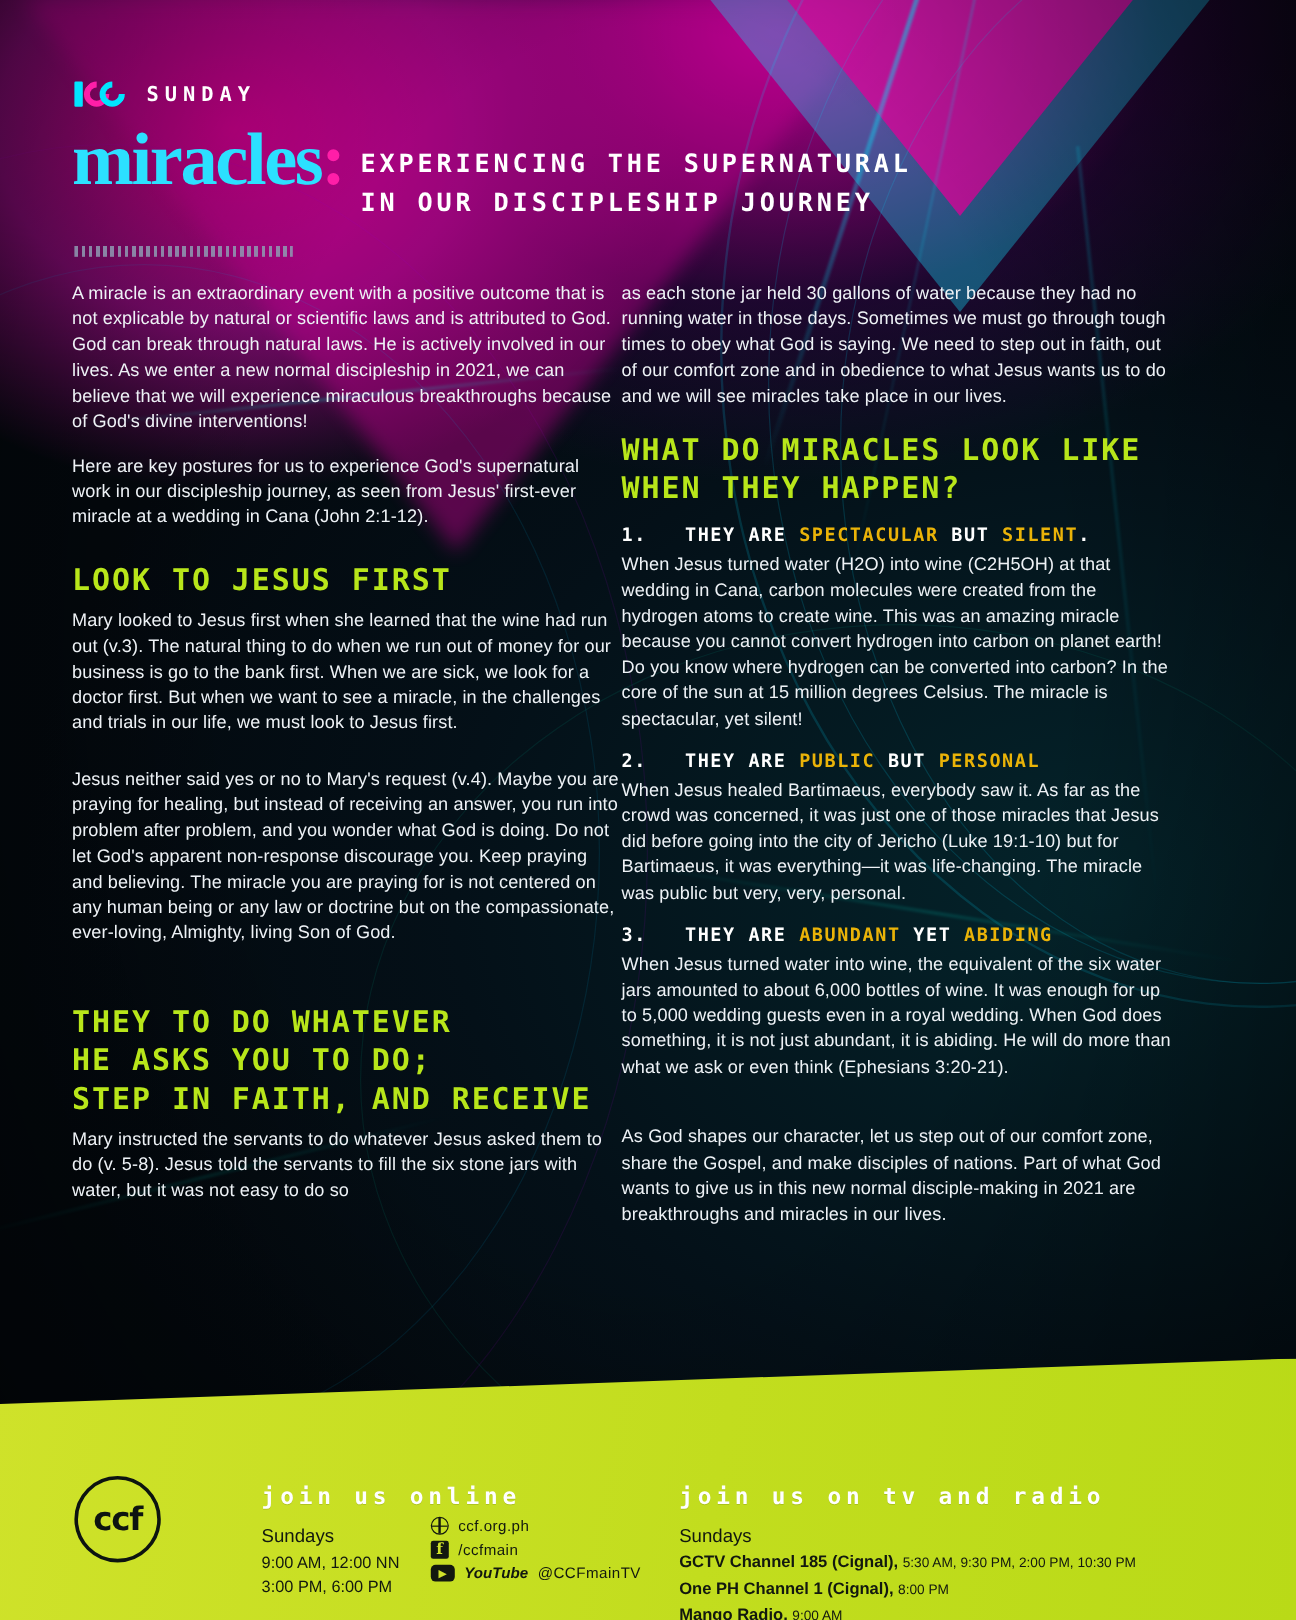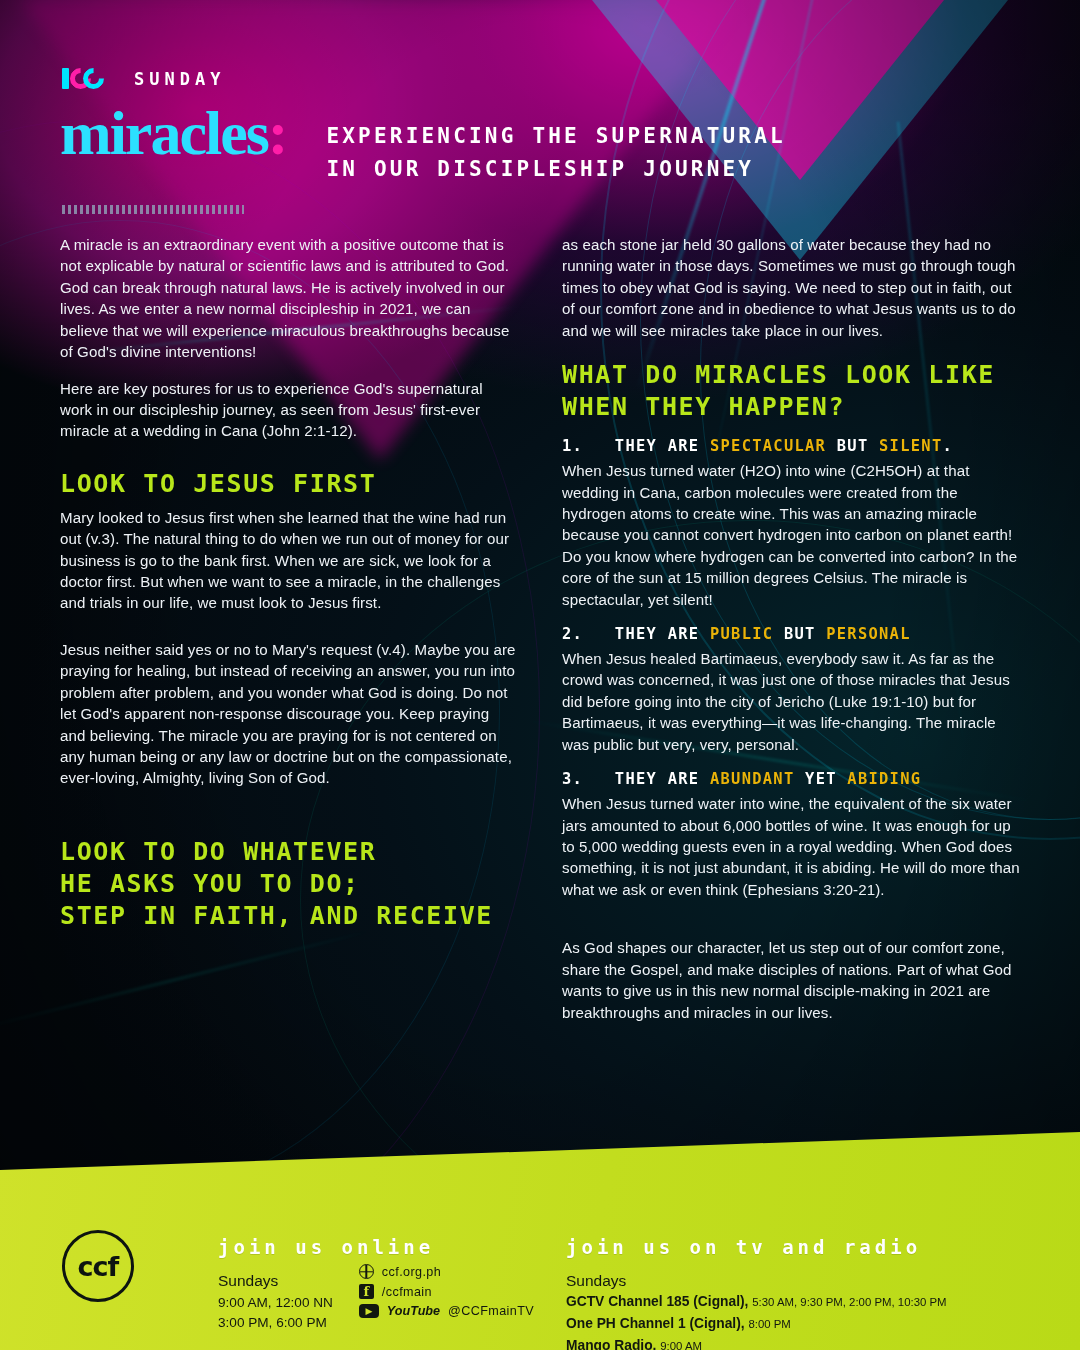--- a/index.html
+++ b/index.html
@@ -70,21 +70,21 @@
     position: absolute; inset: 0;
     background: radial-gradient(ellipse at 50% 40%, rgba(0,0,0,0) 45%, rgba(0,0,0,.55) 100%);
   }
 
   
   #content { position: absolute; inset: 0; z-index: 2; }
 
   
   .brandline {
     position: absolute; left: 62px; top: 68px;
-    display: flex; align-items: center; gap: 30px;
+    display: flex; align-items: center; gap: 18px;
   }
   .brand-logo {
     display: flex; align-items: center; gap: 1px;
   }
   .bl-bar { width: 7px; height: 21px; background: #00e5ff; border-radius: 1px; }
   .bl-c {
     width: 21px; height: 21px; border-radius: 50%;
     border: 5px solid #ff1ea8; border-right-color: transparent;
     transform: rotate(-45deg);
   }
@@ -106,40 +106,40 @@
     font-family: Liberation Serif, serif;
     font-weight: bold;
     font-size: 62px;
     letter-spacing: -2px;
     color: #2ce0ff;
     line-height: .95;
     text-align: right;
   }
   .title-colon { color: #ff1ea8; }
   .title-sub {
-    margin-left: 40px; margin-top: 16px;
+    margin-left: 14px; margin-top: 16px;
     font-family: "DejaVu Sans Mono", monospace;
     color: #ffffff;
     font-size: 21px;
     letter-spacing: 3.2px;
     line-height: 1.55;
     font-weight: bold;
   }
 
   .dashrule {
     position: absolute; left: 62px; top: 205px;
     width: 182px; height: 9px;
     background: repeating-linear-gradient(90deg, #8f9bb3 0 3px, transparent 3px 6px);
     opacity: .85;
   }
 
   
   .cols {
     position: absolute; left: 60px; top: 234px; width: 960px;
-    display: flex; gap: 44px;
+    display: flex; 
   }
   .col { width: 458px; }
   p.body {
     color: #eef2f6;
     font-size: 15.1px;
     line-height: 1.42;
     margin-bottom: 15px;
     letter-spacing: .1px;
   }
   h2.head {
@@ -284,24 +284,25 @@
       <p class="body">Here are key postures for us to experience God's supernatural work in our discipleship journey, as seen from Jesus' first-ever miracle at a wedding in Cana (John 2:1-12).</p>
 
       <h2 class="head first">LOOK TO JESUS FIRST</h2>
       <p class="body">Mary looked to Jesus first when she learned that the wine had run out (v.3). The natural thing to do when we run out of money for our business is go to the bank first. When we are sick, we look for a doctor first. But when we want to see a miracle, in the challenges and trials in our life, we must look to Jesus first.</p>
 
       <div class="spacer-sm"></div>
       <p class="body">Jesus neither said yes or no to Mary's request (v.4). Maybe you are praying for healing, but instead of receiving an answer, you run into problem after problem, and you wonder what God is doing. Do not let God's apparent non-response discourage you. Keep praying and believing. The miracle you are praying for is not centered on any human being or any law or doctrine but on the compassionate, ever-loving, Almighty, living Son of God.</p>
 
       <div class="spacer-sm"></div>
       <h2 class="head">
-        <span>LOOK TO DO WHATEVER</span><br>
+        <span>THEY TO DO WHATEVER</span><br>
         <span>HE ASKS YOU TO DO;</span><br>
         <span>STEP IN FAITH, AND RECEIVE</span>
       </h2>
+      <p class="body">Mary instructed the servants to do whatever Jesus asked them to do (v. 5-8). Jesus told the servants to fill the six stone jars with water, but it was not easy to do so</p>
     </div>
 
     <div class="col">
       <p class="body">as each stone jar held 30 gallons of water because they had no running water in those days. Sometimes we must go through tough times to obey what God is saying. We need to step out in faith, out of our comfort zone and in obedience to what Jesus wants us to do and we will see miracles take place in our lives.</p>
 
       <h2 class="head" style="margin-top:18px">
         <span>WHAT DO MIRACLES LOOK LIKE</span><br>
         <span>WHEN THEY HAPPEN?</span>
       </h2>
 

